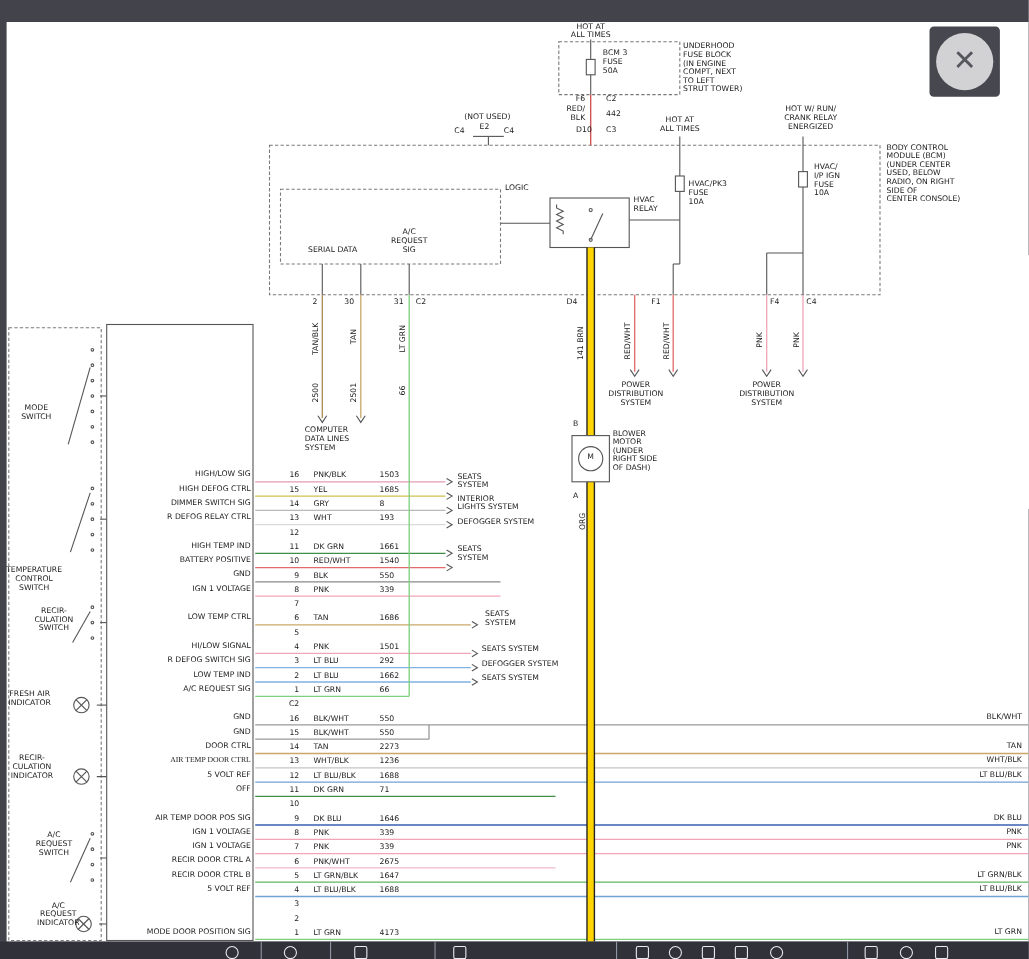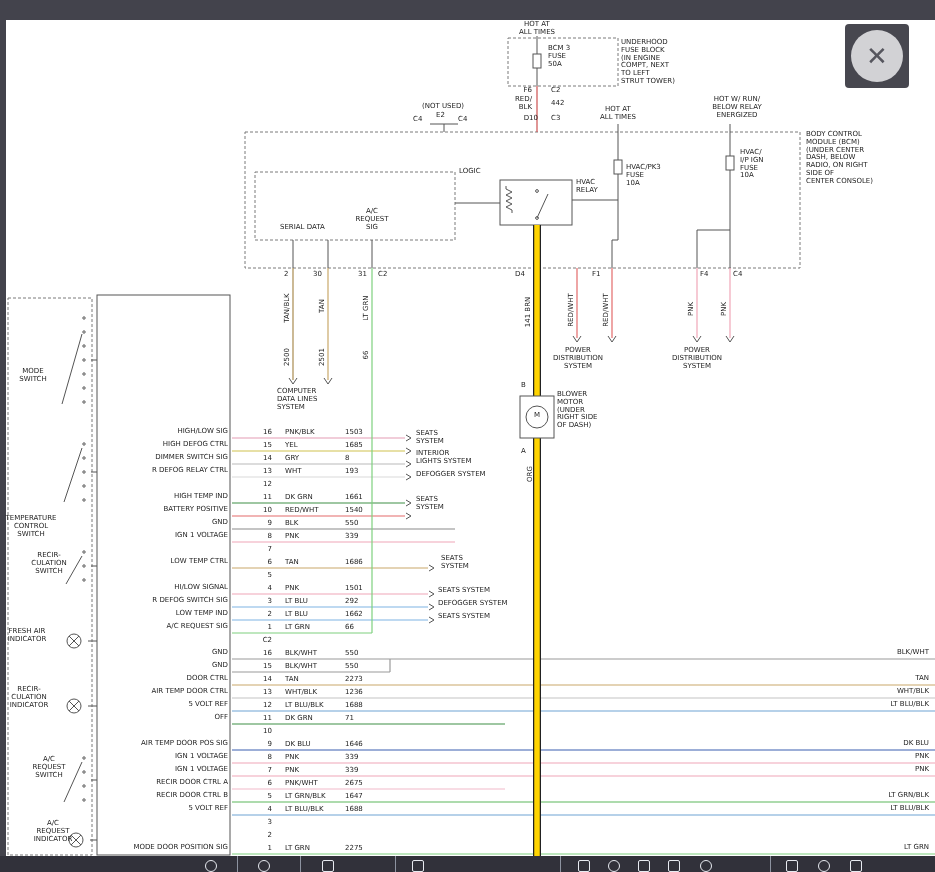--- a/index.html
+++ b/index.html
@@ -205,26 +205,26 @@
   <div class="t" style="left:551px;top:100px;width:24px">442</div>
   <div class="t r" style="left:516px;top:115px;width:22px">D10</div>
   <div class="t" style="left:551px;top:115px;width:20px">C3</div>
   <div class="t c" style="left:408px;top:103px;width:70px">(NOT USED)</div>
   <div class="t" style="left:413px;top:116px;width:16px">C4</div>
   <div class="t" style="left:436px;top:112px;width:16px">E2</div>
   <div class="t" style="left:458px;top:116px;width:16px">C4</div>
   <div class="t c" style="left:595px;top:106px;width:46px">HOT AT
 ALL TIMES</div>
   <div class="t c" style="left:704px;top:96px;width:66px">HOT W/ RUN/
-BELOW RELAY
+CRANK RELAY
 ENERGIZED</div>
   <div class="t" style="left:806px;top:131px;width:124px">BODY CONTROL
 MODULE (BCM)
 (UNDER CENTER
-DASH, BELOW
+USED, BELOW
 RADIO, ON RIGHT
 SIDE OF
 CENTER CONSOLE)</div>
   <div class="t" style="left:459px;top:168px;width:34px">LOGIC</div>
   <div class="t" style="left:280px;top:224px;width:52px">SERIAL DATA</div>
   <div class="t c" style="left:349px;top:208px;width:46px">A/C
 REQUEST
 SIG</div>
   <div class="t" style="left:576px;top:179px;width:36px">HVAC
 RELAY</div>
@@ -318,21 +318,21 @@
       <div class="plabel" style="top: 91px;">GND</div>
       <div class="plabel" style="top: 104px;">IGN 1 VOLTAGE</div>
       <div class="plabel" style="top: 130px;">LOW TEMP CTRL</div>
       <div class="plabel" style="top: 156px;">HI/LOW SIGNAL</div>
       <div class="plabel" style="top: 169px;">R DEFOG SWITCH SIG</div>
       <div class="plabel" style="top: 182px;">LOW TEMP IND</div>
       <div class="plabel" style="top: 195px;">A/C REQUEST SIG</div>
       <div class="plabel" style="top: 221px;">GND</div>
       <div class="plabel" style="top: 234px;">GND</div>
       <div class="plabel" style="top: 247px;">DOOR CTRL</div>
-      <div class="plabel" style="top: 260px;">AIR TEMP DOOR CTRL</div>
+      <div class="plabel" style="top: 260px; font-family: Liberation Serif, serif;">AIR TEMP DOOR CTRL</div>
       <div class="plabel" style="top: 273px;">5 VOLT REF</div>
       <div class="plabel" style="top: 286px;">OFF</div>
       <div class="plabel" style="top: 312px;">AIR TEMP DOOR POS SIG</div>
       <div class="plabel" style="top: 325px;">IGN 1 VOLTAGE</div>
       <div class="plabel" style="top: 338px;">IGN 1 VOLTAGE</div>
       <div class="plabel" style="top: 351px;">RECIR DOOR CTRL A</div>
       <div class="plabel" style="top: 364px;">RECIR DOOR CTRL B</div>
       <div class="plabel" style="top: 377px;">5 VOLT REF</div>
       <div class="plabel" style="top: 416px;">MODE DOOR POSITION SIG</div>
     </div>
@@ -479,21 +479,21 @@
       </div>
       <div class="wrow" style="top: 390px;">
         <span class="pin">3</span>
       </div>
       <div class="wrow" style="top: 403px;">
         <span class="pin">2</span>
       </div>
       <div class="wrow" style="top: 416px;">
         <span class="pin">1</span>
         <span class="wcolor">LT GRN</span>
-        <span class="wcirc">2275</span>
+        <span class="wcirc">4173</span>
       </div>
     </div>
   <div id="right-labels">
       <div class="rlabel" style="top: 221px;">BLK/WHT</div>
       <div class="rlabel" style="top: 247px;">TAN</div>
       <div class="rlabel" style="top: 260px;">WHT/BLK</div>
       <div class="rlabel" style="top: 273px;">LT BLU/BLK</div>
       <div class="rlabel" style="top: 312px;">DK BLU</div>
       <div class="rlabel" style="top: 325px;">PNK</div>
       <div class="rlabel" style="top: 338px;">PNK</div>

